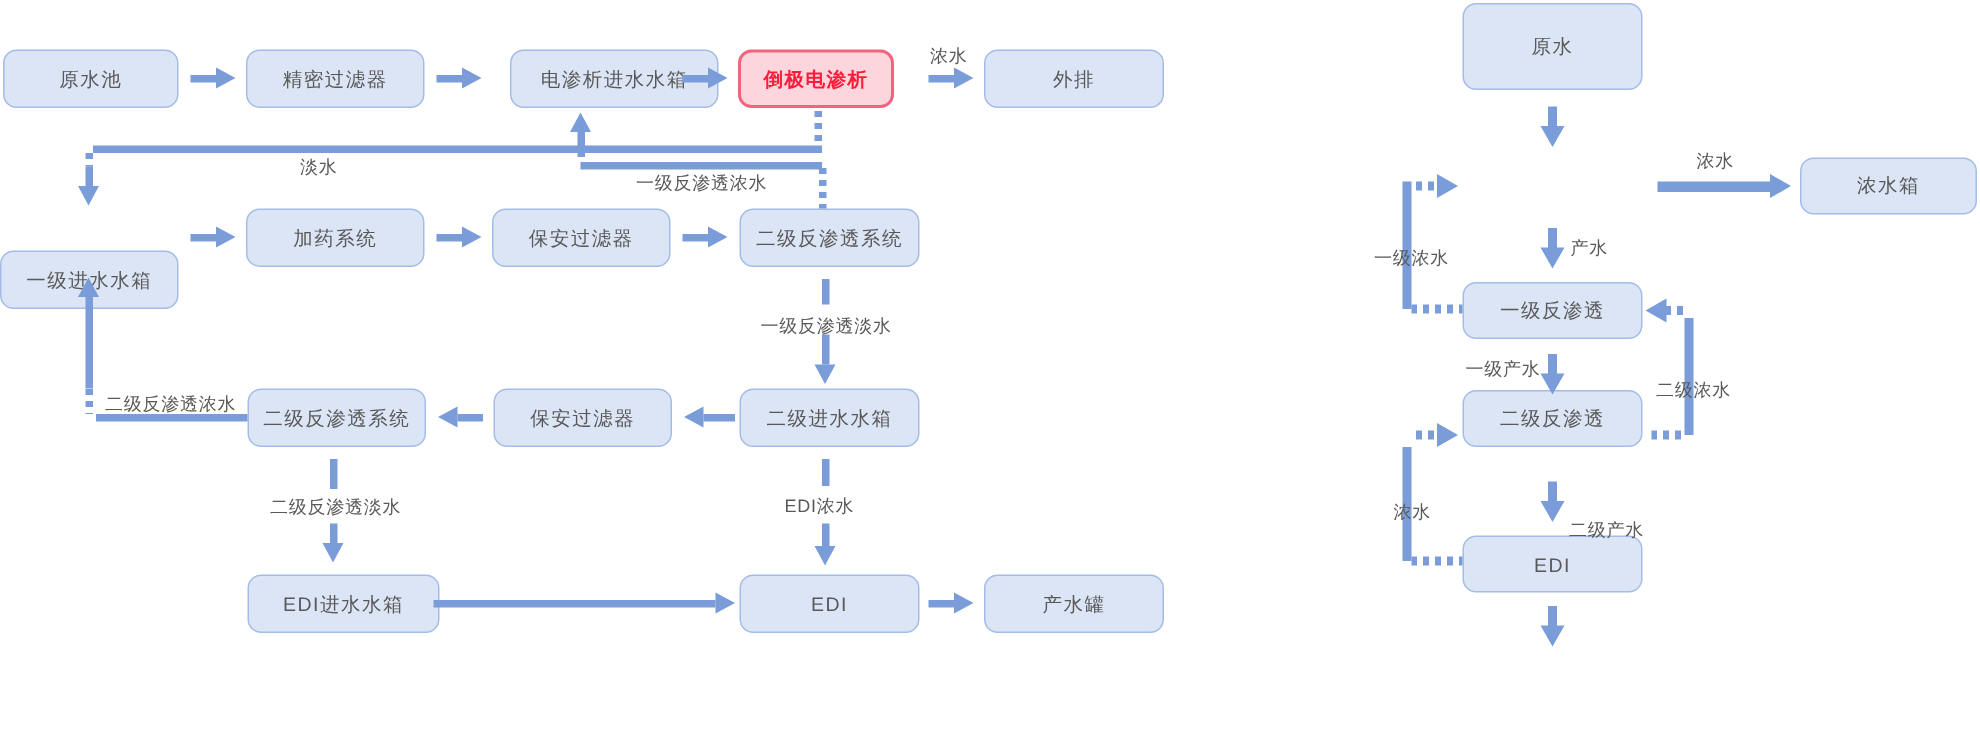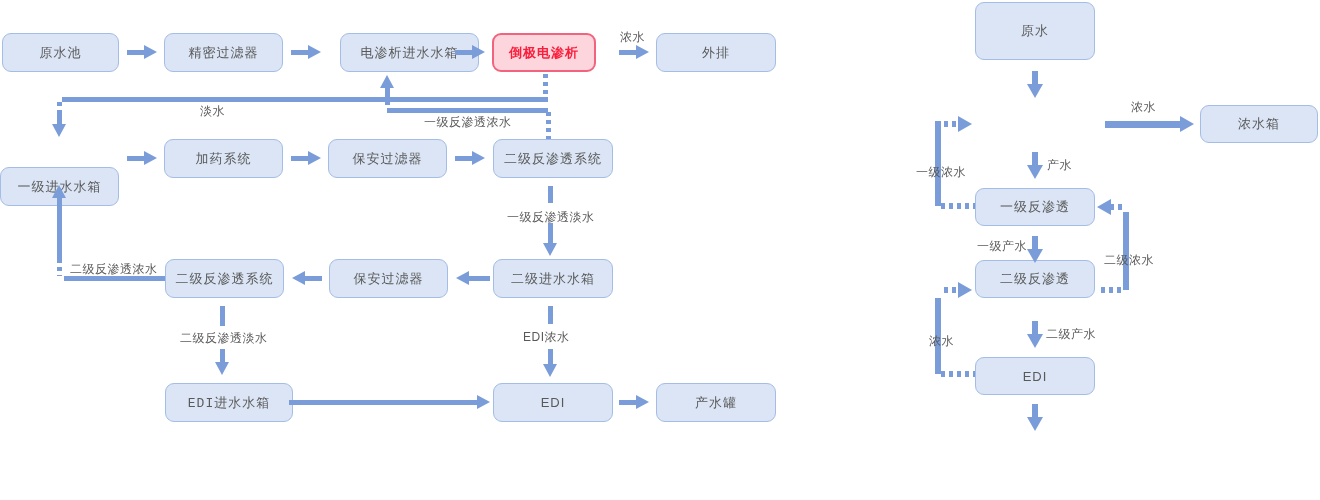--- a/index.html
+++ b/index.html
@@ -39,21 +39,21 @@
       <div class="node" style="left: 340px; top: 33px; width: 139px; height: 39px;">电渗析进水水箱</div>
       <div class="node highlight" style="left: 492px; top: 33px; width: 104px; height: 39px;">倒极电渗析</div>
       <div class="node" style="left: 656px; top: 33px; width: 120px; height: 39px;">外排</div>
       <div class="node" style="left: 0px; top: 139px; width: 119px; height: 39px; margin-top: 28px;">一级进水水箱</div>
       <div class="node" style="left: 164px; top: 139px; width: 119px; height: 39px;">加药系统</div>
       <div class="node" style="left: 328px; top: 139px; width: 119px; height: 39px;">保安过滤器</div>
       <div class="node" style="left: 493px; top: 139px; width: 120px; height: 39px;">二级反渗透系统</div>
       <div class="node" style="left: 165px; top: 259px; width: 119px; height: 39px;">二级反渗透系统</div>
       <div class="node" style="left: 329px; top: 259px; width: 119px; height: 39px;">保安过滤器</div>
       <div class="node" style="left: 493px; top: 259px; width: 120px; height: 39px;">二级进水水箱</div>
-      <div class="node" style="left: 165px; top: 383px; width: 128px; height: 39px; font-family: Liberation Mono, monospace;">EDI进水水箱</div>
+      <div class="node" style="left: 165px; top: 383px; width: 128px; height: 39px;">EDI进水水箱</div>
       <div class="node" style="left: 493px; top: 383px; width: 120px; height: 39px;">EDI</div>
       <div class="node" style="left: 656px; top: 383px; width: 120px; height: 39px;">产水罐</div>
       <div class="edge">
         <div class="seg" style="left: 127px; top: 49.5px; width: 18px; height: 5px;"></div>
         <div class="head" style="left: 144px; top: 45px; border-width: 7px 0px 7px 13px; border-left-color: rgb(122, 156, 216);"></div>
       </div>
       <div class="edge">
         <div class="seg" style="left: 291px; top: 49.5px; width: 18px; height: 5px;"></div>
         <div class="head" style="left: 308px; top: 45px; border-width: 7px 0px 7px 13px; border-left-color: rgb(122, 156, 216);"></div>
       </div>
@@ -182,16 +182,16 @@
       </div>
       <div class="edge">
         <div class="seg" style="left: 1032px; top: 404px; width: 6px; height: 14px;"></div>
         <div class="head" style="left: 1027px; top: 417px; border-width: 14px 8px 0px; border-top-color: rgb(122, 156, 216);"></div>
       </div>
       <div class="flow-label" style="left: 1131px; top: 99px;">浓水</div>
       <div class="flow-label" style="left: 1047px; top: 157px;">产水</div>
       <div class="flow-label" style="left: 916px; top: 164px;">一级浓水</div>
       <div class="flow-label" style="left: 977px; top: 238px;">一级产水</div>
       <div class="flow-label" style="left: 1104px; top: 252px;">二级浓水</div>
-      <div class="flow-label" style="left: 1046px; top: 326px;">二级产水</div>
+      <div class="flow-label" style="left: 1046px; top: 345px;">二级产水</div>
       <div class="flow-label" style="left: 929px; top: 333px;">浓水</div>
     </div>
 </div>
 
 </body></html>

